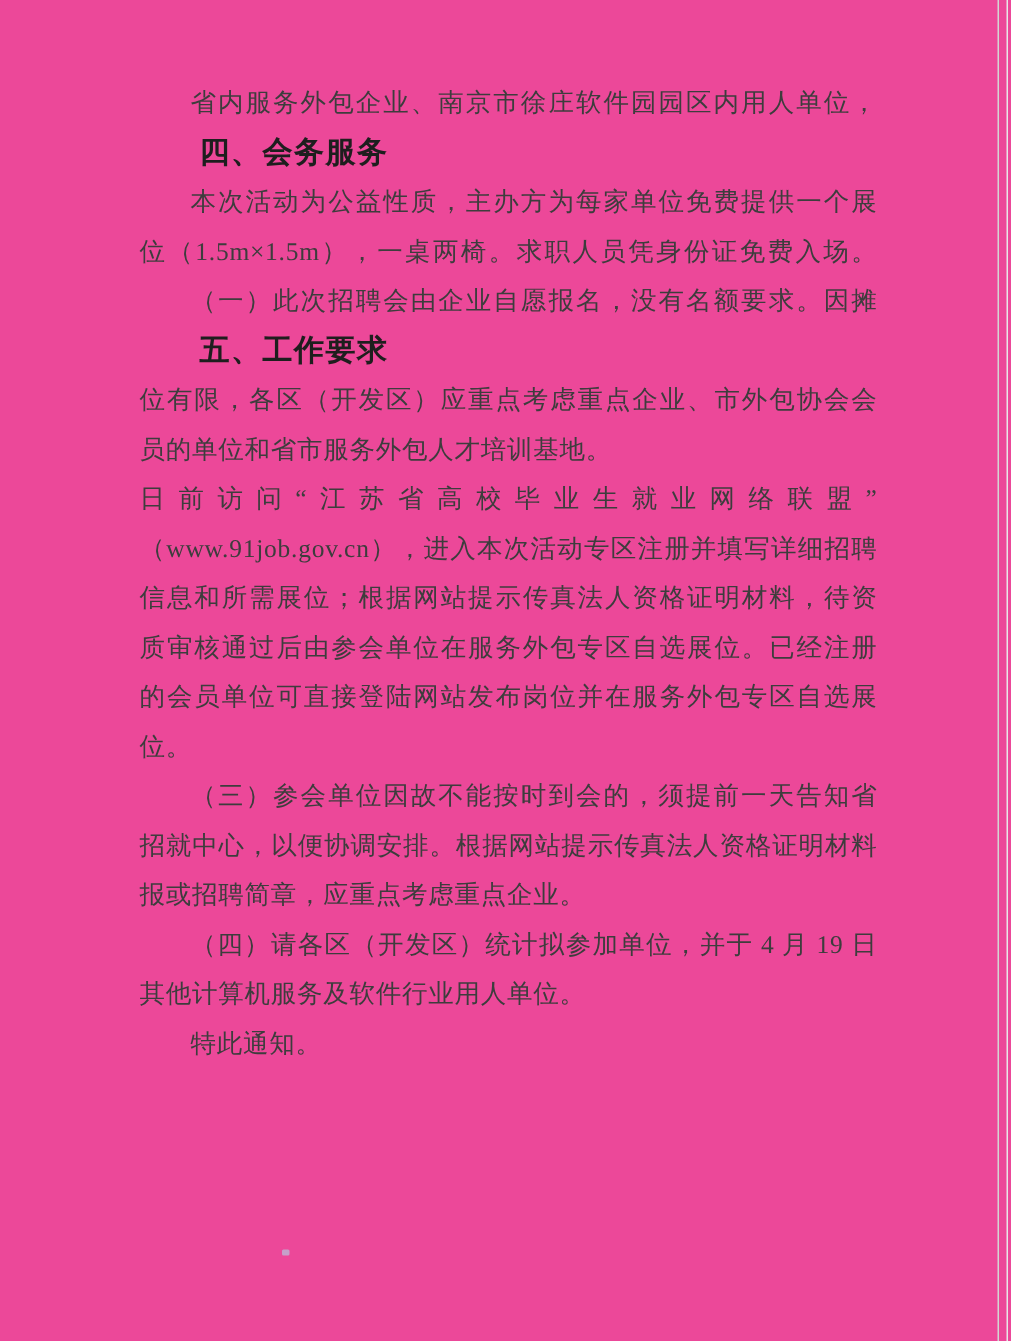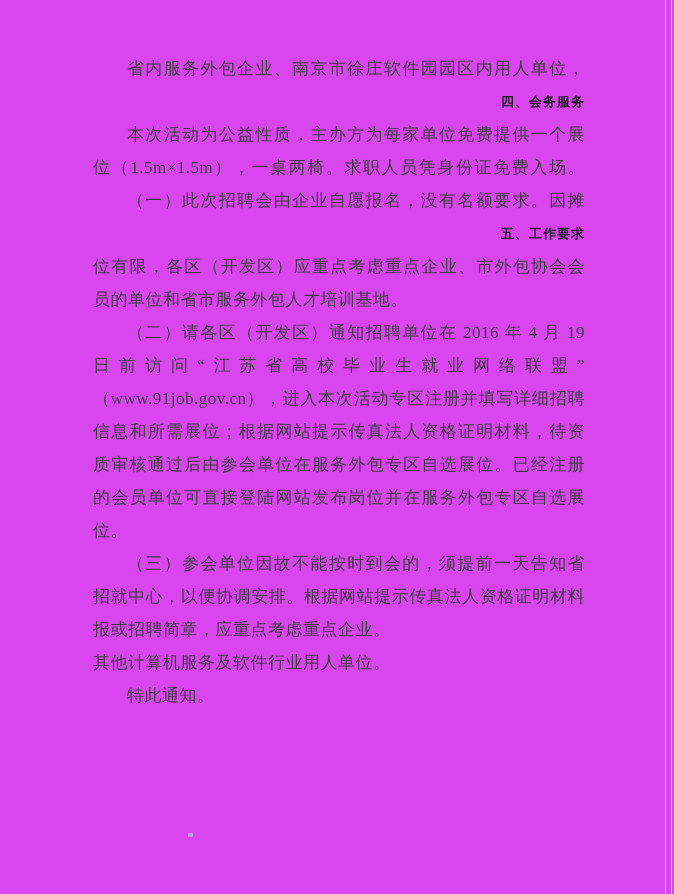--- a/index.html
+++ b/index.html
@@ -10,21 +10,21 @@
     width: 674px;
     height: 894px;
     position: relative;
     background: #ffffff;
     overflow: hidden;
     font-family: "Liberation Serif", "DejaVu Serif", serif;
   }
   .page {
     position: absolute;
     inset: 0;
-    background: #d946ef;
+    background: #ec4899;
   }
   
   .edge-line {
     position: absolute;
     top: 0;
     bottom: 0;
     width: 1px;
   }
   .edge-line.primary { left: 665px; background: #d4d4d4; }
   .edge-line.secondary { left: 671px; background: #e7e7e7; }
@@ -59,49 +59,48 @@
     text-indent: 2em;
   }
   .line.justify {
     text-align: justify;
     text-align-last: justify;
   }
   .line.heading {
     font-family: "DejaVu Sans", "Liberation Sans", sans-serif;
     font-weight: bold;
     color: #1e1e1e;
-    font-size: 13px;
+    font-size: 20px;
     letter-spacing: 1px;
-    text-align: right;
   }
 </style>
 </head>
 <body>
 
 <div class="page">
 
   <div class="notice-body">
     <div class="line indent justify">省内服务外包企业、南京市徐庄软件园园区内用人单位，</div>
     <div class="line heading indent">四、会务服务</div>
     <div class="line indent justify">本次活动为公益性质，主办方为每家单位免费提供一个展</div>
     <div class="line justify">位（1.5m×1.5m），一桌两椅。求职人员凭身份证免费入场。</div>
     <div class="line indent justify">（一）此次招聘会由企业自愿报名，没有名额要求。因摊</div>
     <div class="line heading indent">五、工作要求</div>
     <div class="line justify">位有限，各区（开发区）应重点考虑重点企业、市外包协会会</div>
     <div class="line">员的单位和省市服务外包人才培训基地。</div>
-    <div class="line indent justify">（二）请各区（开发区）通知招聘单位在 2016 年 4 月 19</div>
     <div class="line justify">日前访问“江苏省高校毕业生就业网络联盟”</div>
     <div class="line justify">（www.91job.gov.cn），进入本次活动专区注册并填写详细招聘</div>
     <div class="line justify">信息和所需展位；根据网站提示传真法人资格证明材料，待资</div>
     <div class="line justify">质审核通过后由参会单位在服务外包专区自选展位。已经注册</div>
     <div class="line justify">的会员单位可直接登陆网站发布岗位并在服务外包专区自选展</div>
     <div class="line">位。</div>
     <div class="line indent justify">（三）参会单位因故不能按时到会的，须提前一天告知省</div>
     <div class="line justify">招就中心，以便协调安排。根据网站提示传真法人资格证明材料</div>
     <div class="line">报或招聘简章，应重点考虑重点企业。</div>
+    <div class="line indent justify">（四）请各区（开发区）统计拟参加单位，并于 4 月 19 日</div>
     <div class="line">其他计算机服务及软件行业用人单位。</div>
     <div class="line indent">特此通知。</div>
   </div>
 
   <div class="edge-line primary"></div>
   <div class="edge-line secondary"></div>
   <div class="speck"></div>
 </div>
 
 </body></html>

